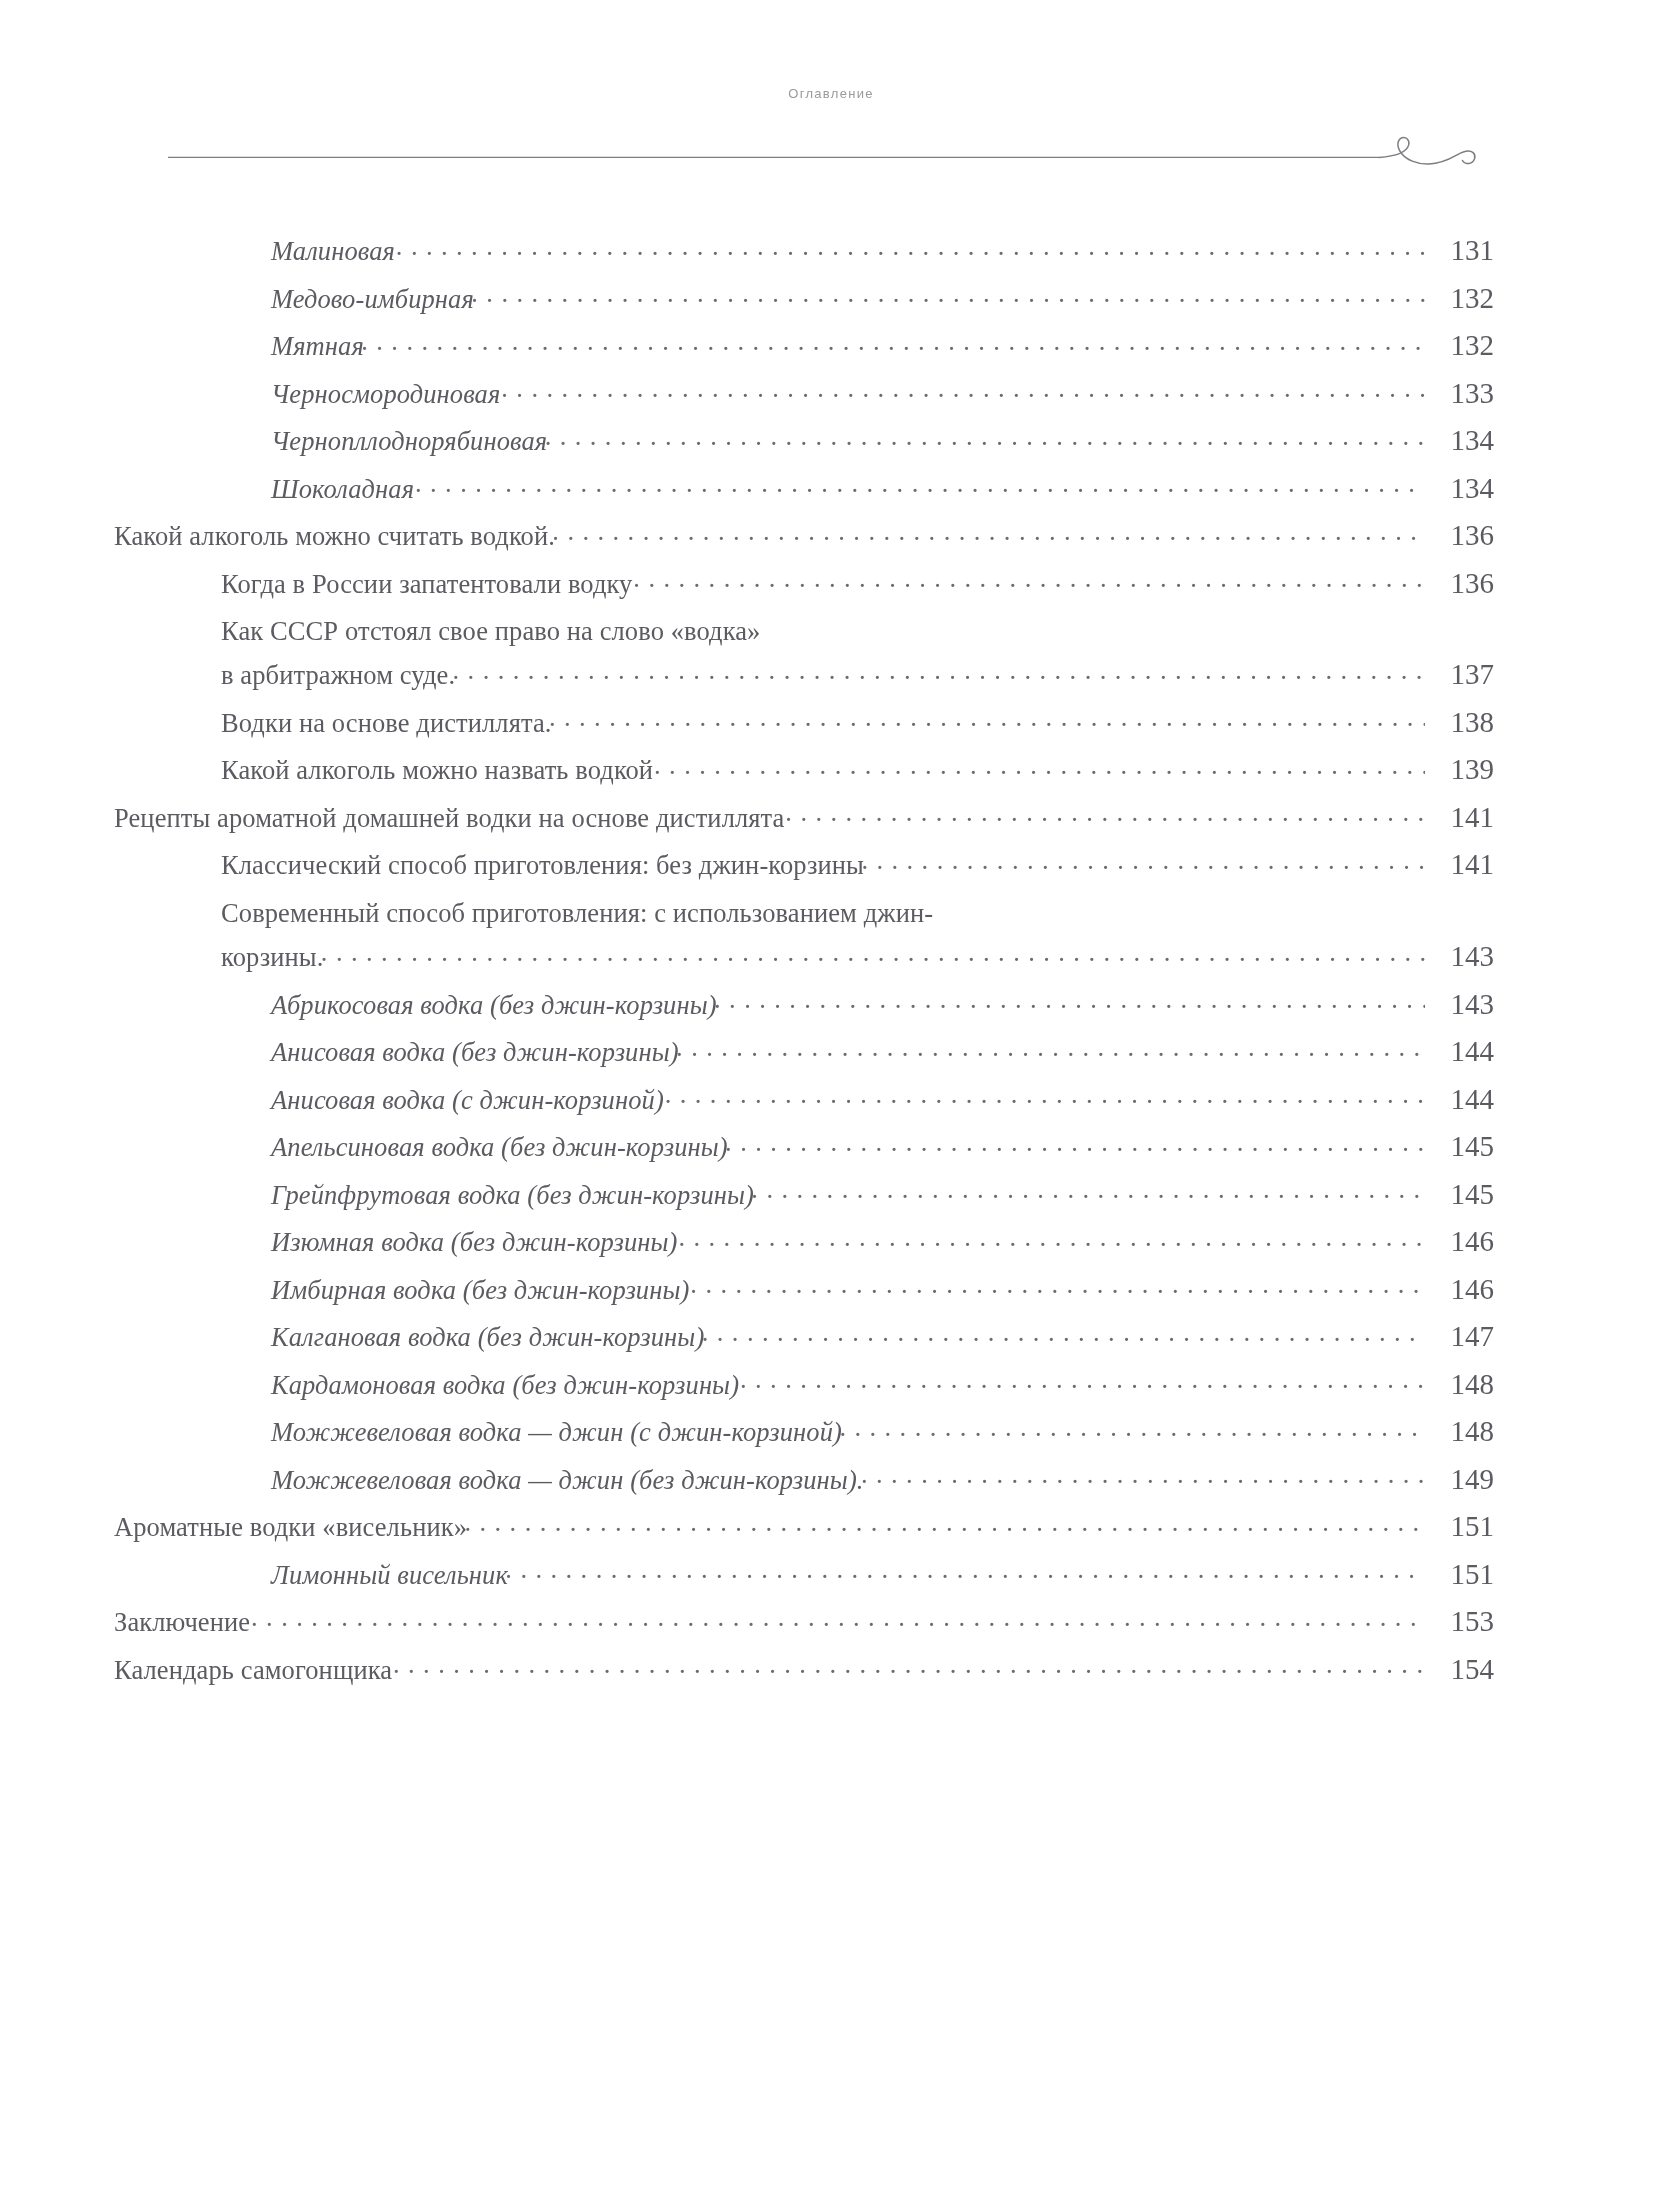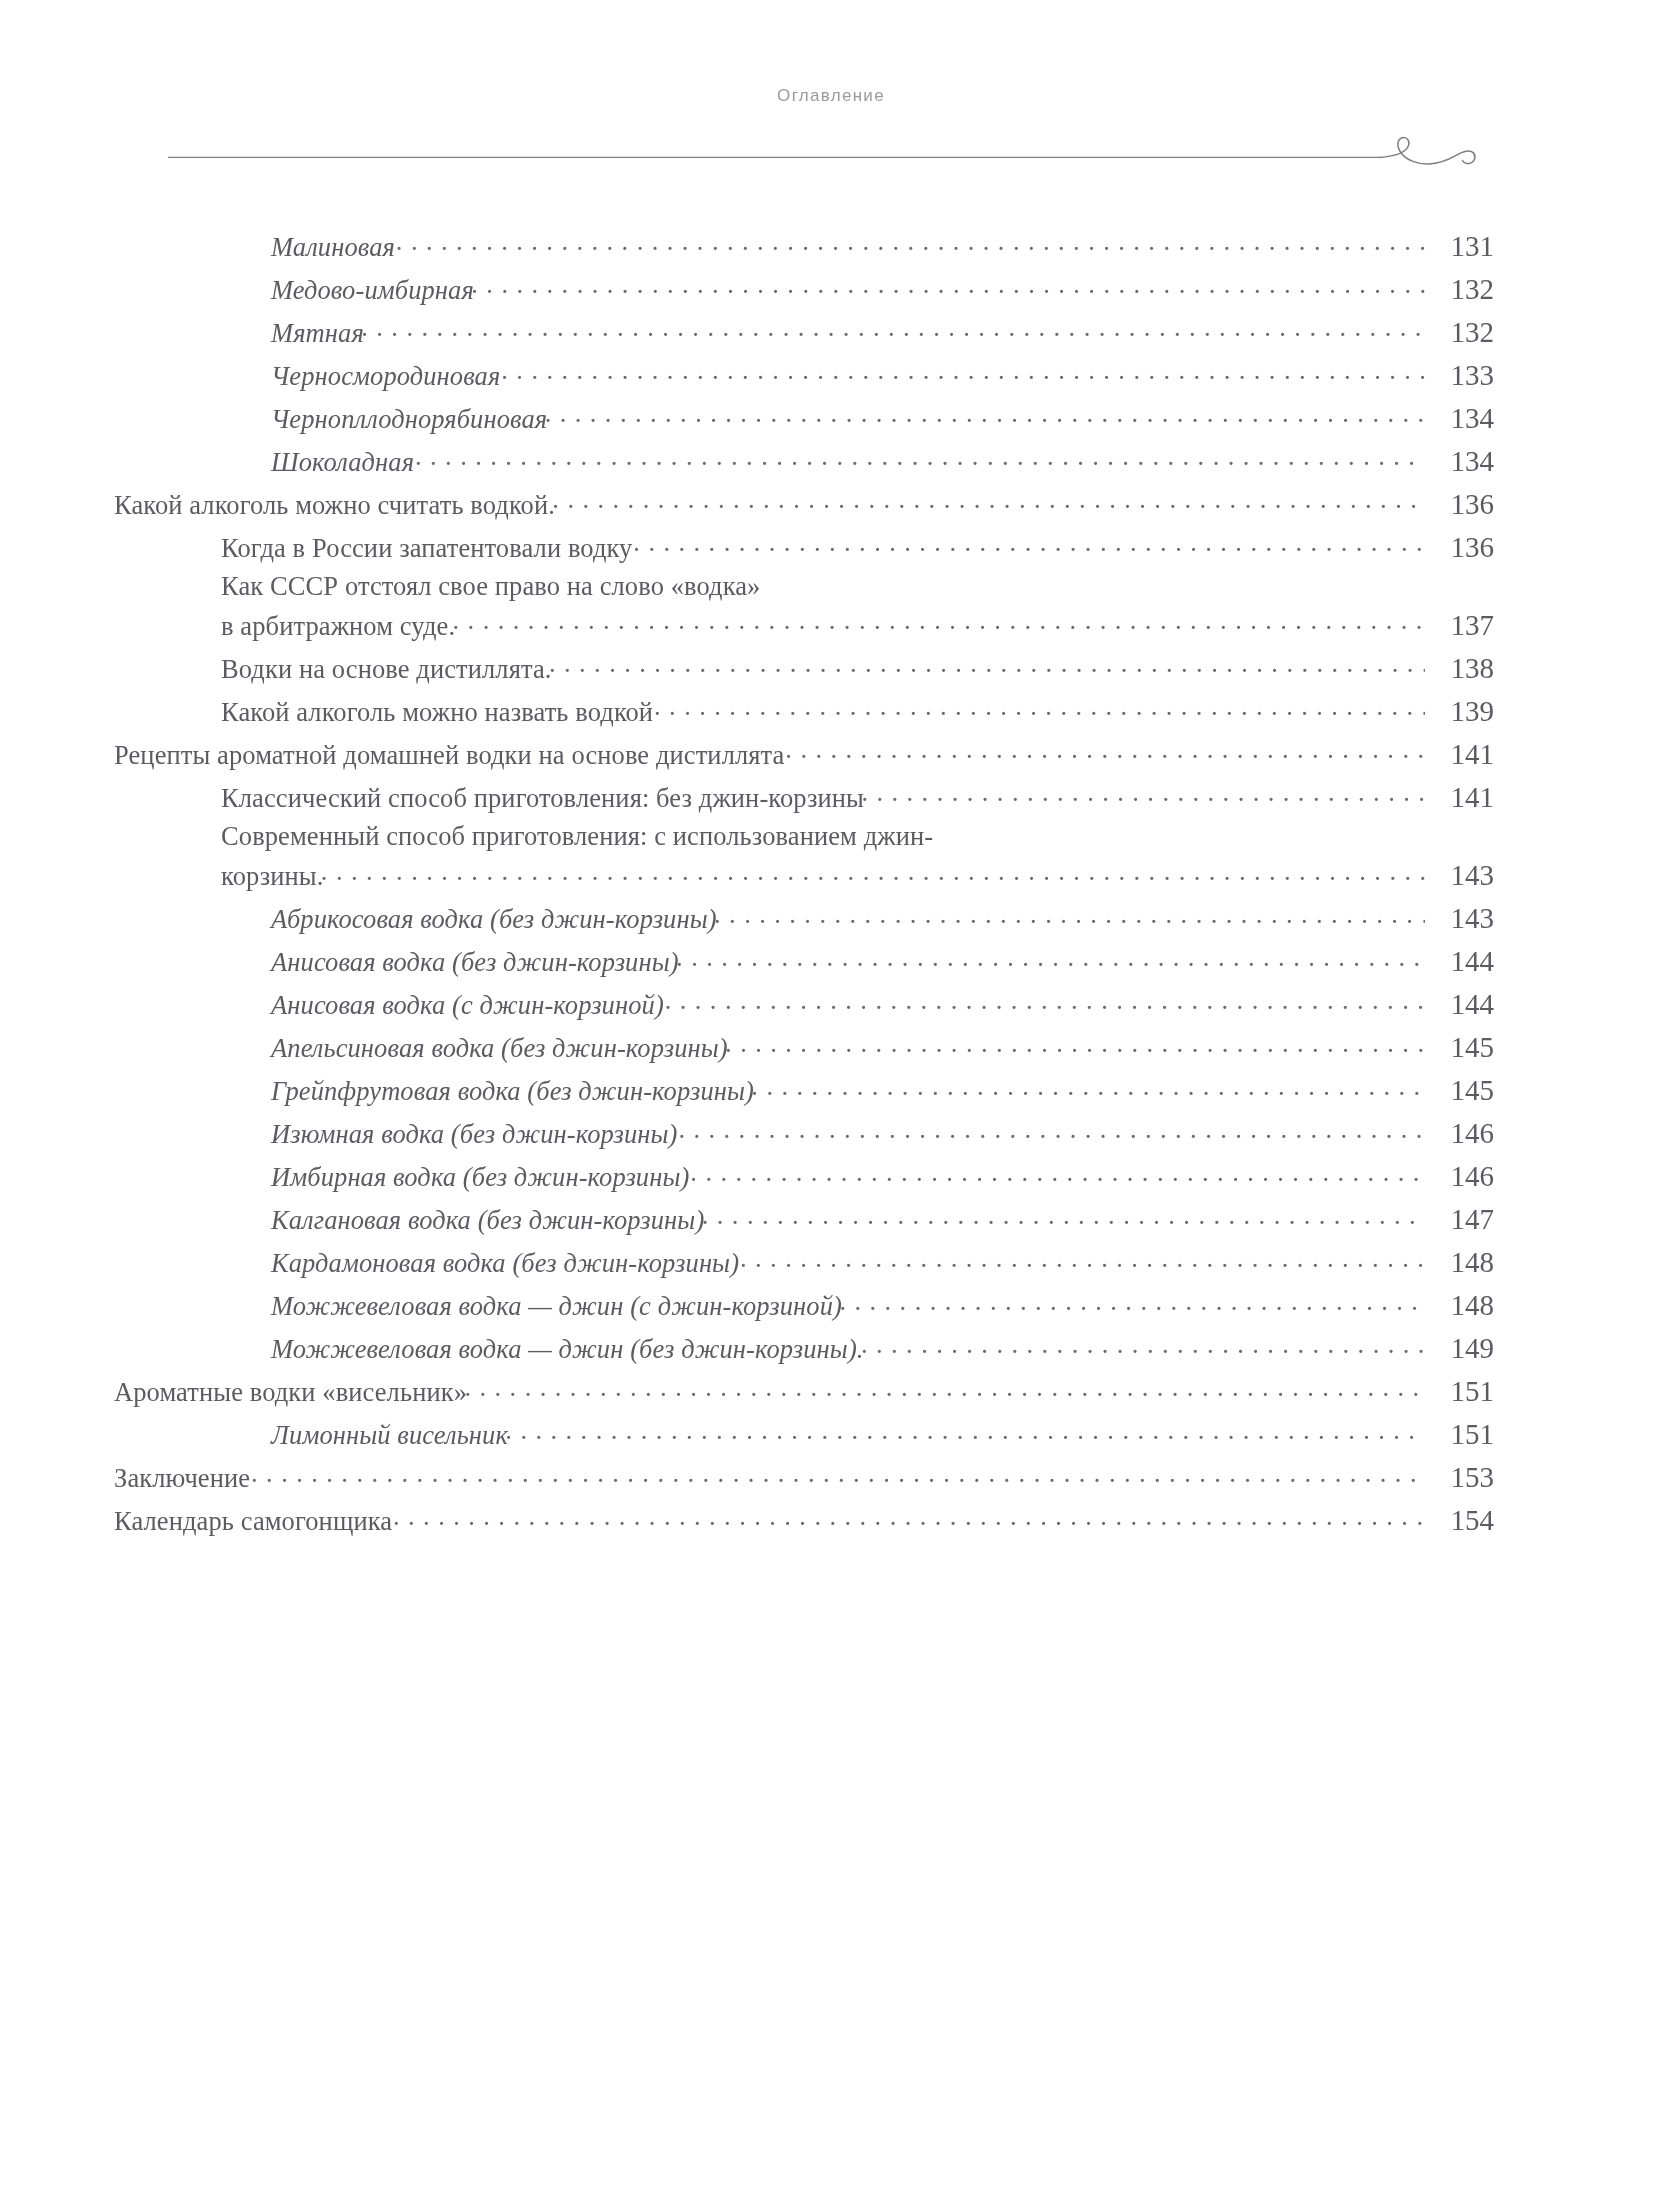--- a/index.html
+++ b/index.html
@@ -20,21 +20,21 @@
   }
 
   
   .running-head {
     position: absolute;
     top: 86px;
     left: 0;
     width: 1662px;
     text-align: center;
     font-family: "Liberation Sans", "DejaVu Sans", sans-serif;
-    font-size: 17px;
+    font-size: 13px;
     letter-spacing: 1.3px;
     color: #9a9a9e;
     font-weight: 400;
   }
 
   
   .header-rule-wrap {
     position: absolute;
     top: 132px;
     left: 168px;
@@ -74,20 +74,21 @@
   .toc-entry.lvl1 { padding-left: 221px; }
   .toc-entry.lvl2 { padding-left: 271px; }
 
   
   .toc-entry.italic .entry-title { font-style: italic; }
   .toc-entry.nodots { margin-bottom: 8.8px; }
 
   .entry-title {
     flex: 0 0 auto;
     letter-spacing: 0.1px;
+    margin-top: 9px;
   }
 
   .entry-dots {
     flex: 1 1 auto;
     position: relative;
     overflow: hidden;
     height: 26.5px;
     margin: 0 2.6px 0 0.9px;
   }
   .entry-dots::before {

